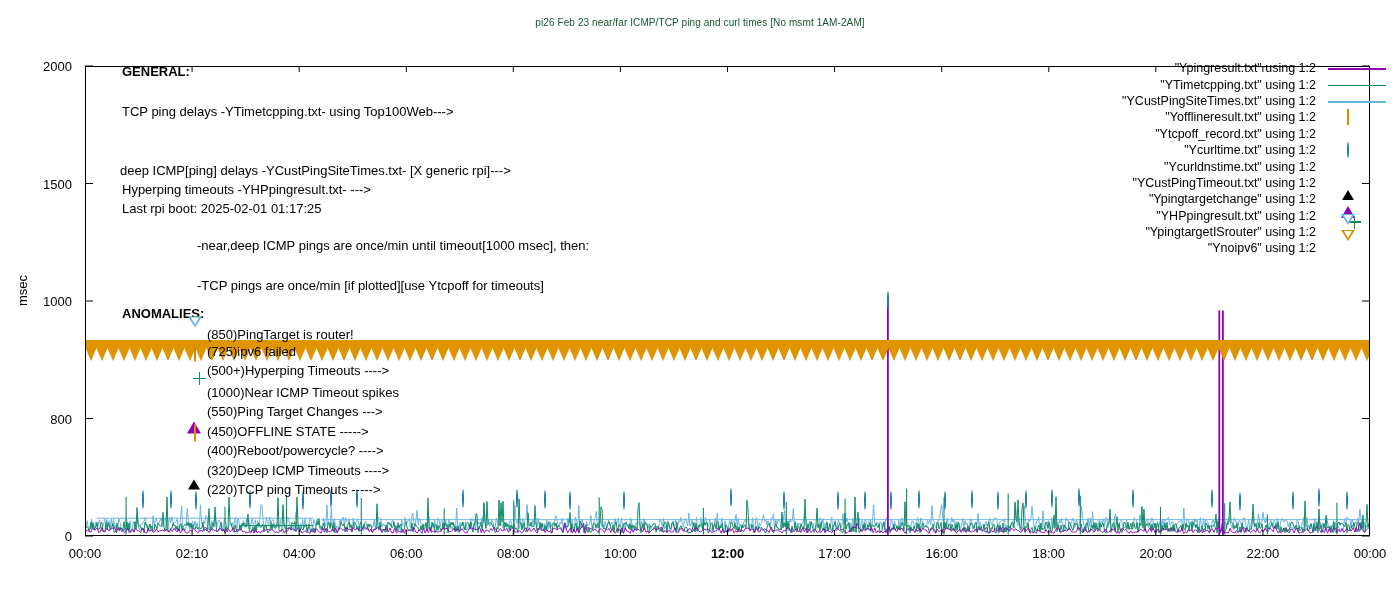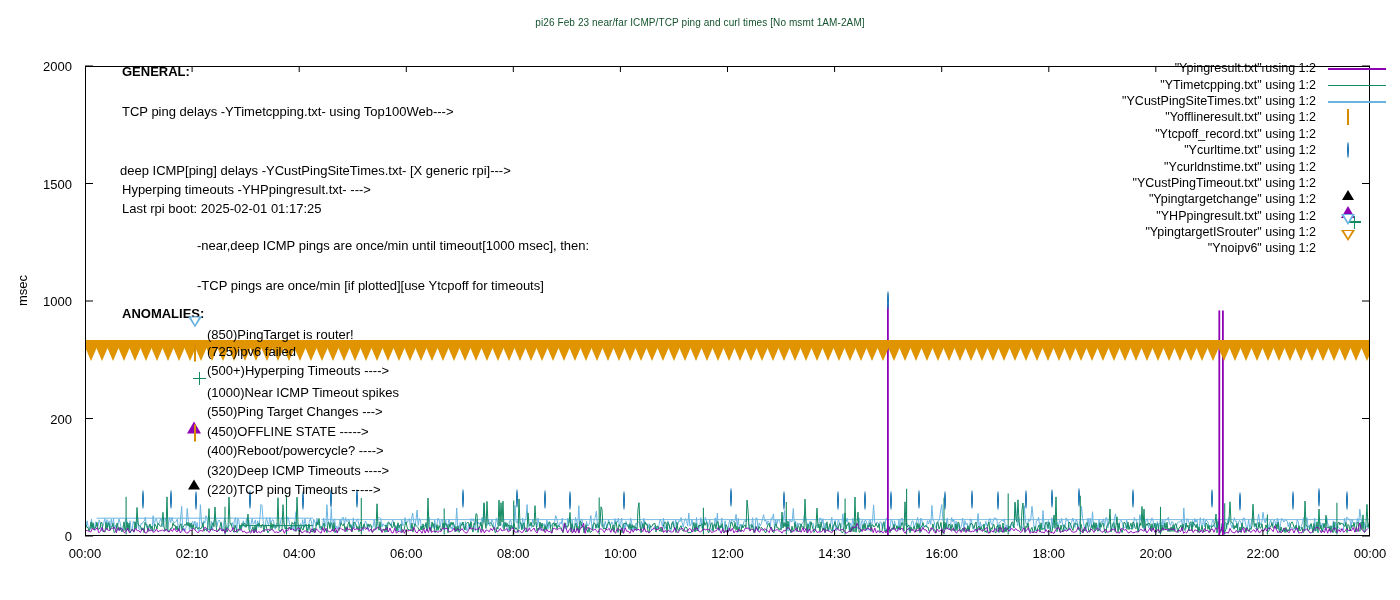--- a/index.html
+++ b/index.html
@@ -108,33 +108,33 @@
 </head>
 <body>
 
 <div id="stage">
 
   <div class="chart-title">pi26 Feb 23  near/far ICMP/TCP ping and curl times [No msmt 1AM-2AM]</div>
 
   <div class="ylabel">msec</div>
 
   <div class="ytick" style="left:12px;top:536px;">0</div>
-  <div class="ytick" style="left:12px;top:418.5px;">200</div>
+  <div class="ytick" style="left:12px;top:418.5px;">800</div>
   <div class="ytick" style="left:12px;top:301px;">1000</div>
   <div class="ytick" style="left:12px;top:183.5px;">1500</div>
   <div class="ytick" style="left:12px;top:66px;">2000</div>
 
   <div class="xtick" style="left:85px;">00:00</div>
   <div class="xtick" style="left:192.1px;">02:10</div>
   <div class="xtick" style="left:299.2px;">04:00</div>
   <div class="xtick" style="left:406.3px;">06:00</div>
   <div class="xtick" style="left:513.3px;">08:00</div>
   <div class="xtick" style="left:620.4px;">10:00</div>
-  <div class="xtick" style="left:727.5px;">12:00</div>
-  <div class="xtick" style="left:834.6px;">14:30</div>
+  <div class="xtick" style="left:727.5px;font-weight:bold;">12:00</div>
+  <div class="xtick" style="left:834.6px;">17:00</div>
   <div class="xtick" style="left:941.7px;">16:00</div>
   <div class="xtick" style="left:1048.8px;">18:00</div>
   <div class="xtick" style="left:1155.8px;">20:00</div>
   <div class="xtick" style="left:1262.9px;">22:00</div>
   <div class="xtick" style="left:1370px;">00:00</div>
 
 
   <div class="plotframe">
     <svg id="plot-svg" width="1283" height="468" viewBox="0 0 1283 468" style="position:absolute;left:0;top:0;">
         <path d="M0.0 460.5 L1.1 453.8 L2.2 459.7 L3.3 460.3 L4.4 462.3 L5.5 451.9 L6.6 461.4 L7.7 456.8 L8.8 463.6 L9.9 454.7 L11.0 457.4 L12.1 459.1 L13.2 452.9 L14.3 456.0 L15.4 463.8 L16.5 460.4 L17.6 456.7 L18.7 451.6 L19.8 458.0 L20.9 452.5 L22.0 459.9 L23.1 453.8 L24.2 461.6 L25.3 452.1 L26.4 460.1 L27.5 451.7 L28.6 461.5 L29.7 458.1 L30.8 460.8 L31.9 458.1 L33.0 451.9 L34.1 455.8 L35.2 460.6 L36.3 463.9 L37.4 462.8 L38.5 459.6 L39.6 451.6 L40.7 452.2 L41.8 463.4 L42.9 463.2 L44.0 453.8 L45.1 462.5 L46.2 462.5 L47.3 454.4 L48.4 457.0 L49.5 455.5 L50.6 461.4 L51.7 451.6 L52.8 461.7 L53.9 463.2 L55.0 456.6 L56.1 456.8 L57.2 454.7 L58.3 454.1 L59.4 450.2 L60.5 460.2 L61.6 461.8 L62.7 458.5 L63.8 457.8 L64.9 463.5 L66.0 463.5 L67.1 448.7 L68.2 459.2 L69.3 452.6 L70.4 451.8 L71.5 456.3 L72.6 457.6 L73.7 454.5 L74.8 451.2 L75.9 454.3 L77.0 460.0 L78.1 452.3 L79.2 451.0 L80.3 455.0 L81.4 463.5 L82.5 455.7 L83.6 450.6 L84.7 455.8 L85.8 450.3 L86.9 454.5 L88.0 455.2 L89.1 455.5 L90.2 454.3 L91.3 452.1 L92.4 462.9 L93.5 463.4 L94.6 451.0 L95.7 439.3 L96.8 464.2 L97.9 461.1 L99.0 463.6 L100.1 460.6 L101.2 441.5 L102.3 453.4 L103.4 462.7 L104.5 460.2 L105.6 456.2 L106.7 454.4 L107.8 459.0 L108.9 454.1 L110.0 460.7 L111.1 455.4 L112.2 463.6 L113.3 463.3 L114.4 437.7 L115.5 454.9 L116.6 460.5 L117.7 453.8 L118.8 456.2 L119.9 448.7 L121.0 450.5 L122.1 462.7 L123.2 462.0 L124.3 463.5 L125.4 454.0 L126.5 463.4 L127.6 454.3 L128.7 452.1 L129.8 451.4 L130.9 459.8 L132.0 454.5 L133.1 453.0 L134.2 455.5 L135.3 455.6 L136.4 464.2 L137.5 458.8 L138.6 450.9 L139.7 455.9 L140.8 459.9 L141.9 461.0 L143.0 458.4 L144.1 457.8 L145.2 457.9 L146.3 455.6 L147.4 460.4 L148.5 453.2 L149.6 450.5 L150.7 464.1 L151.8 451.4 L152.9 453.8 L154.0 463.1 L155.1 462.9 L156.2 459.5 L157.3 453.7 L158.4 460.0 L159.5 459.2 L160.6 451.4 L161.7 459.0 L162.8 452.8 L163.9 462.6 L165.0 457.2 L166.1 451.6 L167.2 457.3 L168.3 456.0 L169.4 452.9 L170.5 463.3 L171.6 453.8 L172.7 460.4 L173.8 452.3 L174.9 437.4 L176.0 438.5 L177.1 453.6 L178.2 460.3 L179.3 458.7 L180.4 450.6 L181.5 454.8 L182.6 459.2 L183.7 450.4 L184.8 455.6 L185.9 453.5 L187.0 452.7 L188.1 456.2 L189.2 462.3 L190.3 456.9 L191.4 456.8 L192.5 456.9 L193.6 460.9 L194.7 453.5 L195.8 450.6 L196.9 451.0 L198.0 457.9 L199.1 458.7 L200.2 462.6 L201.3 450.2 L202.4 450.5 L203.5 457.1 L204.6 458.9 L205.7 462.3 L206.8 459.1 L207.9 464.2 L209.0 453.4 L210.1 444.6 L211.2 458.8 L212.3 464.1 L213.4 460.6 L214.5 456.6 L215.6 460.3 L216.7 452.6 L217.8 461.1 L218.9 451.7 L220.0 457.3 L221.1 461.6 L222.2 463.4 L223.3 454.2 L224.4 451.6 L225.5 454.8 L226.6 463.1 L227.7 452.2 L228.8 454.9 L229.9 459.1 L231.0 451.1 L232.1 456.0 L233.2 458.3 L234.3 463.0 L235.4 459.5 L236.5 459.2 L237.6 451.0 L238.7 456.9 L239.8 459.4 L240.9 437.7 L242.0 455.2 L243.1 458.4 L244.2 460.0 L245.3 441.2 L246.4 463.8 L247.5 453.1 L248.6 451.7 L249.7 461.7 L250.8 459.0 L251.9 462.4 L253.0 459.2 L254.1 452.2 L255.2 457.2 L256.3 450.5 L257.4 450.5 L258.5 457.5 L259.6 450.6 L260.7 454.6 L261.8 454.2 L262.9 451.9 L264.0 457.5 L265.1 458.0 L266.2 464.0 L267.3 450.9 L268.4 460.9 L269.5 455.9 L270.6 453.3 L271.7 451.7 L272.8 458.1 L273.9 460.6 L275.0 460.8 L276.1 460.3 L277.2 463.9 L278.3 458.1 L279.4 454.1 L280.5 456.2 L281.6 462.7 L282.7 461.5 L283.8 458.5 L284.9 458.2 L286.0 460.5 L287.1 459.8 L288.2 452.7 L289.3 461.3 L290.4 461.3 L291.5 451.1 L292.6 450.8 L293.7 450.5 L294.8 451.6 L295.9 460.2 L297.0 456.7 L298.1 458.8 L299.2 457.8 L300.3 459.5 L301.4 455.4 L302.5 455.0 L303.6 456.0 L304.7 459.1 L305.8 455.2 L306.9 453.2 L308.0 458.0 L309.1 458.0 L310.2 463.8 L311.3 457.7 L312.4 463.8 L313.5 458.3 L314.6 464.2 L315.7 452.9 L316.8 458.8 L317.9 457.7 L319.0 450.6 L320.1 455.3 L321.2 455.7 L322.3 453.0 L323.4 451.6 L324.5 461.2 L325.6 451.2 L326.7 446.0 L327.8 455.9 L328.9 459.8 L330.0 452.6 L331.1 443.1 L332.2 458.4 L333.3 451.5 L334.4 452.6 L335.5 462.3 L336.6 460.0 L337.7 457.9 L338.8 459.0 L339.9 457.3 L341.0 463.3 L342.1 451.1 L343.2 450.3 L344.3 463.7 L345.4 458.3 L346.5 459.7 L347.6 461.4 L348.7 453.1 L349.8 460.7 L350.9 458.4 L352.0 451.2 L353.1 452.5 L354.2 459.9 L355.3 453.4 L356.4 452.2 L357.5 460.7 L358.6 463.6 L359.7 453.3 L360.8 460.5 L361.9 457.9 L363.0 452.0 L364.1 461.5 L365.2 459.9 L366.3 462.7 L367.4 456.1 L368.5 460.8 L369.6 460.9 L370.7 441.0 L371.8 461.4 L372.9 463.8 L374.0 455.5 L375.1 458.6 L376.2 455.2 L377.3 459.9 L378.4 463.1 L379.5 454.7 L380.6 463.3 L381.7 463.3 L382.8 456.8 L383.9 462.2 L385.0 451.6 L386.1 453.7 L387.2 451.6 L388.3 455.1 L389.4 463.9 L390.5 452.5 L391.6 457.9 L392.7 455.2 L393.8 457.5 L394.9 456.3 L396.0 450.5 L397.1 456.0 L398.2 437.1 L399.3 455.5 L400.4 458.3 L401.5 458.3 L402.6 452.1 L403.7 458.8 L404.8 458.7 L405.9 453.0 L407.0 455.2 L408.1 461.4 L409.2 460.1 L410.3 451.0 L411.4 455.4 L412.5 458.7 L413.6 455.1 L414.7 457.7 L415.8 456.8 L416.9 460.7 L418.0 455.7 L419.1 455.8 L420.2 455.3 L421.3 461.7 L422.4 463.4 L423.5 454.0 L424.6 453.0 L425.7 457.5 L426.8 460.7 L427.9 461.2 L429.0 438.3 L430.1 455.2 L431.2 456.0 L432.3 452.8 L433.4 461.6 L434.5 454.8 L435.6 462.8 L436.7 451.0 L437.8 462.1 L438.9 453.2 L440.0 451.3 L441.1 437.6 L442.2 457.9 L443.3 461.0 L444.4 461.7 L445.5 460.6 L446.6 452.7 L447.7 455.4 L448.8 457.5 L449.9 455.4 L451.0 460.1 L452.1 451.0 L453.2 457.9 L454.3 463.3 L455.4 462.9 L456.5 456.1 L457.6 458.5 L458.7 456.7 L459.8 463.1 L460.9 453.1 L462.0 462.2 L463.1 454.6 L464.2 461.1 L465.3 459.1 L466.4 456.4 L467.5 456.9 L468.6 454.6 L469.7 448.6 L470.8 451.2 L471.9 457.3 L473.0 459.5 L474.1 455.3 L475.2 457.1 L476.3 451.0 L477.4 463.2 L478.5 457.6 L479.6 461.5 L480.7 462.0 L481.8 451.1 L482.9 456.1 L484.0 451.3 L485.1 463.1 L486.2 453.2 L487.3 463.5 L488.4 462.0 L489.5 450.4 L490.6 454.4 L491.7 459.9 L492.8 438.7 L493.9 462.4 L495.0 452.2 L496.1 452.5 L497.2 458.7 L498.3 462.7 L499.4 462.8 L500.5 454.3 L501.6 459.0 L502.7 458.3 L503.8 455.3 L504.9 448.6 L506.0 462.0 L507.1 462.7 L508.2 451.6 L509.3 450.4 L510.4 444.3 L511.5 460.8 L512.6 455.5 L513.7 456.0 L514.8 451.7 L515.9 459.5 L517.0 457.2 L518.1 461.2 L519.2 454.3 L520.3 458.9 L521.4 460.8 L522.5 452.8 L523.6 457.7 L524.7 458.0 L525.8 454.9 L526.9 457.3 L528.0 458.6 L529.1 451.5 L530.2 455.9 L531.3 455.3 L532.4 451.0 L533.5 459.6 L534.6 456.3 L535.7 451.1 L536.8 464.1 L537.9 456.2 L539.0 462.0 L540.1 454.4 L541.2 459.6 L542.3 457.3 L543.4 462.6 L544.5 450.9 L545.6 455.0 L546.7 463.4 L547.8 461.0 L548.9 463.7 L550.0 456.1 L551.1 457.6 L552.2 454.8 L553.3 455.0 L554.4 461.5 L555.5 454.4 L556.6 461.3 L557.7 451.3 L558.8 456.3 L559.9 456.3 L561.0 457.3 L562.1 461.2 L563.2 456.6 L564.3 458.9 L565.4 463.6 L566.5 462.4 L567.6 462.8 L568.7 459.0 L569.8 458.7 L570.9 460.0 L572.0 462.2 L573.1 457.6 L574.2 452.1 L575.3 455.1 L576.4 459.0 L577.5 451.2 L578.6 462.3 L579.7 460.0 L580.8 458.0 L581.9 453.9 L583.0 457.6 L584.1 464.0 L585.2 463.5 L586.3 455.0 L587.4 453.9 L588.5 462.7 L589.6 452.8 L590.7 456.0 L591.8 458.0 L592.9 453.4 L594.0 454.8 L595.1 450.5 L596.2 455.8 L597.3 460.2 L598.4 454.4 L599.5 451.5 L600.6 454.5 L601.7 458.8 L602.8 446.2 L603.9 459.2 L605.0 458.0 L606.1 452.1 L607.2 462.8 L608.3 463.0 L609.4 463.8 L610.5 450.4 L611.6 464.1 L612.7 462.3 L613.8 458.6 L614.9 450.6 L616.0 461.2 L617.1 452.5 L618.2 457.9 L619.3 450.4 L620.4 453.0 L621.5 459.6 L622.6 459.3 L623.7 452.3 L624.8 461.6 L625.9 463.4 L627.0 457.6 L628.1 459.3 L629.2 450.8 L630.3 456.8 L631.4 446.0 L632.5 463.8 L633.6 462.7 L634.7 458.7 L635.8 450.9 L636.9 461.3 L638.0 461.9 L639.1 453.8 L640.2 463.9 L641.3 464.0 L642.4 460.2 L643.5 453.4 L644.6 457.1 L645.7 452.0 L646.8 453.5 L647.9 455.4 L649.0 453.7 L650.1 447.4 L651.2 459.8 L652.3 451.4 L653.4 462.0 L654.5 457.1 L655.6 461.3 L656.7 460.5 L657.8 455.1 L658.9 453.4 L660.0 454.8 L661.1 451.9 L662.2 452.7 L663.3 462.0 L664.4 457.5 L665.5 459.6 L666.6 450.7 L667.7 461.7 L668.8 464.0 L669.9 451.0 L671.0 451.0 L672.1 464.2 L673.2 455.9 L674.3 458.8 L675.4 456.5 L676.5 451.9 L677.6 447.7 L678.7 454.2 L679.8 452.9 L680.9 457.8 L682.0 453.9 L683.1 455.1 L684.2 459.5 L685.3 451.0 L686.4 451.2 L687.5 446.9 L688.6 462.4 L689.7 452.8 L690.8 457.4 L691.9 452.7 L693.0 453.2 L694.1 455.2 L695.2 462.9 L696.3 459.2 L697.4 451.9 L698.5 443.6 L699.6 460.2 L700.7 453.3 L701.8 463.8 L702.9 463.8 L704.0 452.0 L705.1 454.7 L706.2 454.4 L707.3 441.5 L708.4 457.5 L709.5 454.1 L710.6 461.3 L711.7 455.9 L712.8 457.8 L713.9 456.2 L715.0 459.2 L716.1 456.2 L717.2 455.5 L718.3 448.1 L719.4 450.4 L720.5 454.5 L721.6 461.2 L722.7 463.8 L723.8 454.3 L724.9 457.6 L726.0 457.1 L727.1 456.2 L728.2 462.7 L729.3 463.8 L730.4 457.9 L731.5 457.9 L732.6 459.2 L733.7 451.2 L734.8 451.1 L735.9 456.6 L737.0 451.7 L738.1 463.2 L739.2 456.1 L740.3 461.1 L741.4 459.6 L742.5 463.7 L743.6 462.0 L744.7 455.7 L745.8 450.4 L746.9 464.1 L748.0 457.7 L749.1 453.3 L750.2 464.1 L751.3 458.5 L752.4 452.8 L753.5 455.9 L754.6 459.5 L755.7 460.3 L756.8 446.8 L757.9 457.7 L759.0 452.8 L760.1 454.9 L761.2 451.1 L762.3 457.4 L763.4 464.2 L764.5 456.0 L765.6 461.5 L766.7 451.3 L767.8 457.9 L768.9 455.8 L770.0 464.2 L771.1 460.2 L772.2 461.7 L773.3 450.9 L774.4 463.4 L775.5 454.0 L776.6 453.5 L777.7 459.2 L778.8 453.5 L779.9 453.6 L781.0 456.7 L782.1 463.3 L783.2 453.3 L784.3 452.3 L785.4 459.6 L786.5 453.7 L787.6 437.9 L788.7 455.3 L789.8 458.1 L790.9 455.1 L792.0 455.6 L793.1 459.4 L794.2 454.6 L795.3 455.8 L796.4 462.0 L797.5 455.7 L798.6 463.9 L799.7 452.7 L800.8 450.7 L801.9 454.8 L803.0 462.5 L804.1 460.3 L805.2 452.5 L806.3 453.9 L807.4 462.8 L808.5 453.9 L809.6 458.8 L810.7 459.0 L811.8 463.6 L812.9 452.2 L814.0 463.3 L815.1 451.8 L816.2 451.1 L817.3 456.8 L818.4 458.2 L819.5 458.2 L820.6 454.3 L821.7 460.1 L822.8 463.7 L823.9 463.8 L825.0 457.9 L826.1 453.9 L827.2 454.3 L828.3 461.3 L829.4 456.8 L830.5 454.8 L831.6 450.5 L832.7 453.8 L833.8 464.1 L834.9 451.0 L836.0 454.1 L837.1 462.4 L838.2 460.0 L839.3 458.9 L840.4 459.7 L841.5 453.7 L842.6 456.9 L843.7 453.0 L844.8 457.5 L845.9 438.5 L847.0 452.9 L848.1 454.6 L849.2 459.4 L850.3 461.3 L851.4 455.5 L852.5 454.1 L853.6 451.6 L854.7 443.2 L855.8 437.6 L856.9 452.5 L858.0 458.1 L859.1 461.9 L860.2 455.8 L861.3 451.0 L862.4 461.6 L863.5 463.0 L864.6 457.8 L865.7 450.5 L866.8 454.9 L867.9 452.6 L869.0 463.7 L870.1 454.3 L871.2 461.5 L872.3 456.9 L873.4 462.6 L874.5 461.4 L875.6 457.6 L876.7 451.1 L877.8 462.3 L878.9 453.7 L880.0 457.8 L881.1 456.1 L882.2 462.1 L883.3 463.8 L884.4 451.9 L885.5 452.5 L886.6 461.7 L887.7 461.7 L888.8 463.3 L889.9 464.1 L891.0 457.2 L892.1 446.5 L893.2 461.5 L894.3 454.9 L895.4 460.3 L896.5 458.1 L897.6 458.2 L898.7 459.4 L899.8 454.3 L900.9 458.8 L902.0 458.4 L903.1 452.1 L904.2 451.6 L905.3 457.2 L906.4 458.2 L907.5 452.7 L908.6 450.6 L909.7 451.9 L910.8 451.8 L911.9 463.5 L913.0 455.8 L914.1 455.0 L915.2 454.1 L916.3 452.8 L917.4 454.5 L918.5 451.8 L919.6 464.0 L920.7 457.8 L921.8 462.6 L922.9 459.0 L924.0 464.2 L925.1 456.8 L926.2 457.0 L927.3 460.3 L928.4 454.4 L929.5 436.7 L930.6 452.4 L931.7 458.9 L932.8 450.5 L933.9 459.9 L935.0 460.0 L936.1 461.6 L937.2 459.2 L938.3 438.7 L939.4 454.0 L940.5 457.5 L941.6 457.9 L942.7 451.7 L943.8 454.4 L944.9 451.3 L946.0 439.3 L947.1 450.6 L948.2 461.6 L949.3 463.7 L950.4 453.8 L951.5 453.5 L952.6 450.3 L953.7 459.3 L954.8 457.7 L955.9 462.3 L957.0 443.6 L958.1 459.4 L959.2 463.9 L960.3 456.3 L961.4 455.7 L962.5 453.6 L963.6 462.5 L964.7 462.8 L965.8 450.7 L966.9 461.0 L968.0 453.0 L969.1 456.0 L970.2 458.6 L971.3 455.4 L972.4 460.6 L973.5 453.5 L974.6 456.2 L975.7 451.4 L976.8 459.1 L977.9 460.3 L979.0 463.9 L980.1 450.8 L981.2 453.7 L982.3 453.5 L983.4 463.1 L984.5 457.6 L985.6 455.5 L986.7 451.0 L987.8 454.5 L988.9 460.5 L990.0 453.0 L991.1 453.7 L992.2 462.8 L993.3 456.3 L994.4 452.8 L995.5 439.3 L996.6 451.6 L997.7 456.4 L998.8 462.8 L999.9 464.2 L1001.0 456.6 L1002.1 451.0 L1003.2 459.8 L1004.3 451.2 L1005.4 460.6 L1006.5 444.7 L1007.6 458.9 L1008.7 458.1 L1009.8 456.4 L1010.9 456.8 L1012.0 462.9 L1013.1 452.0 L1014.2 464.1 L1015.3 453.9 L1016.4 455.7 L1017.5 451.8 L1018.6 459.2 L1019.7 451.0 L1020.8 450.5 L1021.9 460.8 L1023.0 454.5 L1024.1 451.5 L1025.2 461.7 L1026.3 462.4 L1027.4 461.1 L1028.5 450.9 L1029.6 446.9 L1030.7 457.4 L1031.8 456.9 L1032.9 459.9 L1034.0 454.6 L1035.1 453.2 L1036.2 455.5 L1037.3 461.4 L1038.4 460.1 L1039.5 460.6 L1040.6 453.0 L1041.7 457.9 L1042.8 461.8 L1043.9 461.1 L1045.0 461.8 L1046.1 461.9 L1047.2 461.2 L1048.3 450.6 L1049.4 453.1 L1050.5 452.8 L1051.6 460.0 L1052.7 464.2 L1053.8 447.7 L1054.9 453.0 L1056.0 453.9 L1057.1 460.1 L1058.2 462.8 L1059.3 456.2 L1060.4 452.0 L1061.5 452.0 L1062.6 460.9 L1063.7 456.6 L1064.8 455.1 L1065.9 450.9 L1067.0 453.6 L1068.1 460.7 L1069.2 456.4 L1070.3 459.3 L1071.4 454.5 L1072.5 463.0 L1073.6 455.5 L1074.7 452.3 L1075.8 459.1 L1076.9 453.2 L1078.0 462.2 L1079.1 452.5 L1080.2 453.2 L1081.3 451.9 L1082.4 450.3 L1083.5 457.1 L1084.6 458.5 L1085.7 454.7 L1086.8 455.1 L1087.9 458.9 L1089.0 463.3 L1090.1 460.9 L1091.2 456.1 L1092.3 455.0 L1093.4 455.4 L1094.5 454.0 L1095.6 452.9 L1096.7 463.9 L1097.8 440.9 L1098.9 458.8 L1100.0 461.5 L1101.1 451.6 L1102.2 453.2 L1103.3 457.0 L1104.4 457.0 L1105.5 461.4 L1106.6 453.6 L1107.7 459.6 L1108.8 451.6 L1109.9 455.2 L1111.0 452.6 L1112.1 462.4 L1113.2 461.0 L1114.3 450.6 L1115.4 458.7 L1116.5 459.4 L1117.6 451.4 L1118.7 459.9 L1119.8 452.6 L1120.9 453.6 L1122.0 455.2 L1123.1 461.2 L1124.2 458.2 L1125.3 460.3 L1126.4 453.3 L1127.5 453.4 L1128.6 459.8 L1129.7 461.6 L1130.8 453.1 L1131.9 459.8 L1133.0 451.7 L1134.1 463.8 L1135.2 464.0 L1136.3 461.6 L1137.4 460.0 L1138.5 456.2 L1139.6 455.0 L1140.7 461.9 L1141.8 452.7 L1142.9 450.4 L1144.0 455.3 L1145.1 457.9 L1146.2 461.1 L1147.3 454.8 L1148.4 450.7 L1149.5 454.5 L1150.6 454.3 L1151.7 462.5 L1152.8 454.2 L1153.9 453.5 L1155.0 455.8 L1156.1 461.3 L1157.2 451.1 L1158.3 451.0 L1159.4 456.0 L1160.5 461.6 L1161.6 460.0 L1162.7 452.6 L1163.8 462.3 L1164.9 457.4 L1166.0 451.4 L1167.1 450.6 L1168.2 460.0 L1169.3 461.0 L1170.4 462.6 L1171.5 454.3 L1172.6 447.0 L1173.7 455.3 L1174.8 457.9 L1175.9 455.1 L1177.0 445.3 L1178.1 452.5 L1179.2 455.9 L1180.3 450.8 L1181.4 455.3 L1182.5 462.0 L1183.6 456.4 L1184.7 453.2 L1185.8 457.7 L1186.9 459.4 L1188.0 453.0 L1189.1 454.6 L1190.2 462.4 L1191.3 451.2 L1192.4 454.4 L1193.5 463.8 L1194.6 456.4 L1195.7 451.2 L1196.8 452.7 L1197.9 455.0 L1199.0 453.2 L1200.1 452.7 L1201.2 454.3 L1202.3 459.8 L1203.4 455.4 L1204.5 461.1 L1205.6 460.7 L1206.7 460.8 L1207.8 462.7 L1208.9 459.7 L1210.0 462.7 L1211.1 452.9 L1212.2 454.4 L1213.3 461.8 L1214.4 460.3 L1215.5 459.2 L1216.6 454.7 L1217.7 450.6 L1218.8 463.7 L1219.9 455.6 L1221.0 450.6 L1222.1 460.4 L1223.2 458.2 L1224.3 462.0 L1225.4 457.2 L1226.5 463.3 L1227.6 461.1 L1228.7 451.2 L1229.8 464.1 L1230.9 463.1 L1232.0 461.1 L1233.1 456.2 L1234.2 455.4 L1235.3 460.3 L1236.4 456.1 L1237.5 462.3 L1238.6 462.2 L1239.7 463.6 L1240.8 450.8 L1241.9 457.6 L1243.0 458.5 L1244.1 463.0 L1245.2 463.9 L1246.3 460.7 L1247.4 453.9 L1248.5 463.5 L1249.6 454.9 L1250.7 464.1 L1251.8 459.2 L1252.9 460.9 L1254.0 461.9 L1255.1 462.9 L1256.2 462.5 L1257.3 463.3 L1258.4 451.4 L1259.5 458.8 L1260.6 450.3 L1261.7 450.8 L1262.8 452.8 L1263.9 452.1 L1265.0 460.9 L1266.1 452.4 L1267.2 456.3 L1268.3 458.1 L1269.4 455.8 L1270.5 456.2 L1271.6 451.3 L1272.7 456.5 L1273.8 442.1 L1274.9 450.8 L1276.0 457.8 L1277.1 461.1 L1278.2 455.0 L1279.3 462.0 L1280.4 459.7 L1281.5 457.7 L1282.6 461.7 " fill="none" stroke="#6ab4e0" stroke-width="1"></path>

